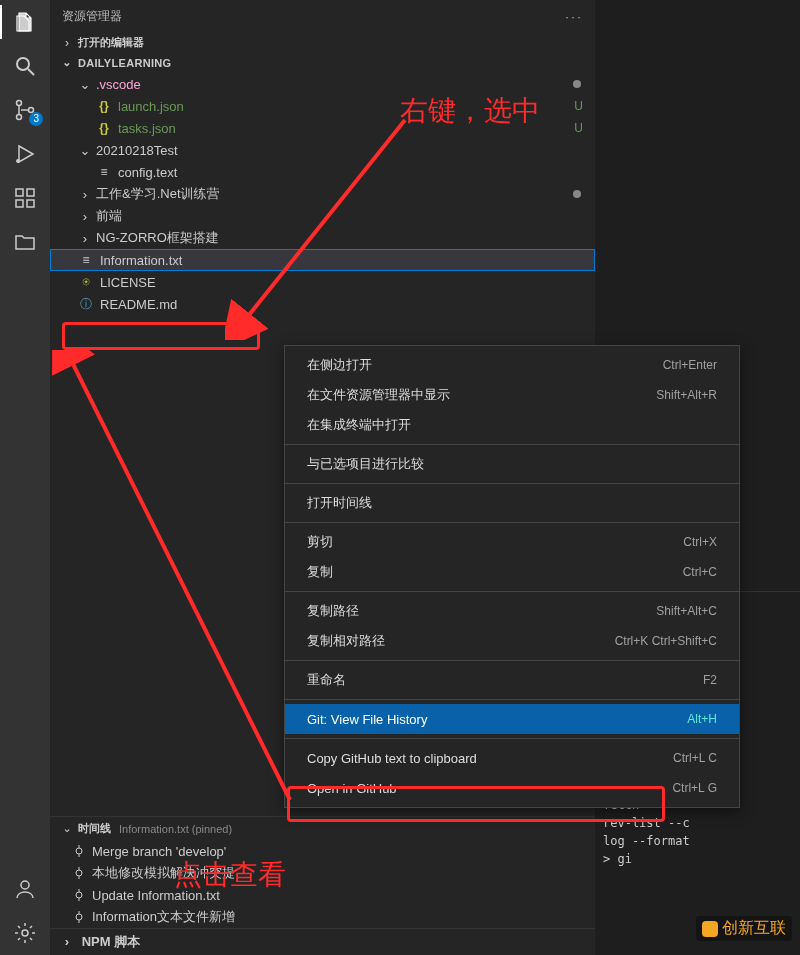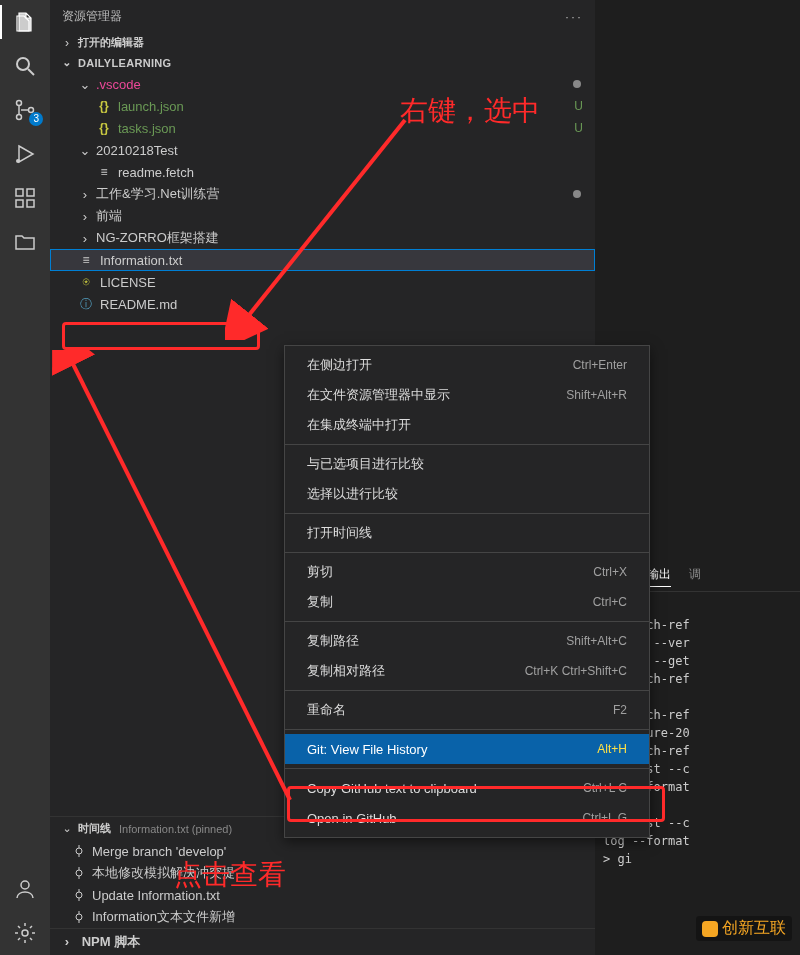--- a/index.html
+++ b/index.html
@@ -22,41 +22,41 @@
   .indent-1 { padding-left:28px; } .indent-2 { padding-left:46px; }
   .ficon { width:16px; height:16px; margin-right:6px; display:inline-flex; align-items:center; justify-content:center; font-size:12px; }
   .ficon.braces { color:#cbcb41; font-weight:bold; }
   .ficon.lines { color:#ccc; }
   .ficon.cert { color:#cbcb41; }
   .ficon.info { color:#519aba; }
   .git-status { margin-left:auto; margin-right:12px; color:#6a9955; font-size:12px; }
   .git-dot { width:8px; height:8px; border-radius:4px; background:#888; margin-left:auto; margin-right:14px; }
   .row-label {}
   .row-label.git-u { color:#6a9955; }
-  .folder-name.git-u { color:#ec4899; }
+  .folder-name.git-u { color:#f9a8d4; }
   .spacer-fill { flex:1; }
   .timeline { border-top:1px solid #333; }
   .timeline-header { display:flex; align-items:center; padding:4px 10px; font-size:11px; color:#ccc; }
   .timeline-header .title { font-weight:bold; text-transform:uppercase; }
   .timeline-header .sub { color:#888; margin-left:8px; font-size:11px; text-transform:none; }
   .timeline-row { display:flex; align-items:center; height:22px; padding-left:22px; font-size:13px; }
   .commit-dot { width:14px; display:inline-flex; justify-content:center; margin-right:6px; }
   .commit-dot svg { stroke:#ccc; fill:none; }
   .npm-section { border-top:1px solid #333; padding:4px 10px; font-size:13px; font-weight:bold; }
   .right-panel { flex:1; background:#1e1e1e; display:flex; flex-direction:column; }
   .terminal-tabs { display:flex; gap:18px; padding:6px 10px 4px; color:#888; font-size:12px; border-bottom:1px solid #333; margin-top:560px; }
   .terminal-tabs .tab { cursor:pointer; padding-bottom:3px; }
   .terminal-tabs .tab.active { color:#fff; border-bottom:1px solid #fff; }
   .terminal-body { padding:6px 8px; font-family:Consolas,monospace; font-size:12px; color:#ccc; line-height:18px; white-space:pre; overflow:hidden; }
-  .context-menu { position:absolute; left:284px; top:345px; width:366px; background:#252526; border:1px solid #454545; box-shadow:0 4px 12px rgba(0,0,0,.5); z-index:20; padding:4px 0; }
+  .context-menu { position:absolute; left:284px; top:345px; width:456px; background:#252526; border:1px solid #454545; box-shadow:0 4px 12px rgba(0,0,0,.5); z-index:20; padding:4px 0; }
   .ctx-item { display:flex; justify-content:space-between; align-items:center; padding:0 22px; height:30px; font-size:13px; color:#ddd; cursor:pointer; }
   .ctx-item.highlighted { background:#0962a9; color:#fff; }
   .ctx-sep { height:1px; background:#454545; margin:4px 0; }
   .ctx-short { color:#a0a0a0; font-size:12px; }
-  .ctx-item.highlighted .ctx-short { color:#fde047; }
+  .ctx-item.highlighted .ctx-short { color:#5eead4; }
   .annotation-red { position:absolute; color:#ff2a2a; font-size:28px; font-weight:500; z-index:30; pointer-events:none; }
   .red-box { position:absolute; border:3px solid #ff2a2a; border-radius:4px; z-index:25; pointer-events:none; }
   .arrow-svg { position:absolute; z-index:28; pointer-events:none; }
   .watermark { position:absolute; right:8px; bottom:14px; color:#f5a623; font-size:16px; display:flex; align-items:center; gap:4px; z-index:40; background:rgba(0,0,0,.3); padding:2px 6px; border-radius:3px;}
   .watermark .wm-icon { width:16px; height:16px; background:#f5a623; border-radius:4px; display:inline-block; position:relative;}
 </style>
 </head>
 <body>
 
 <div class="root">
@@ -147,21 +147,21 @@
         <span class="ficon braces">{}</span>
         <span class="row-label git-u">tasks.json</span>
         <span class="git-status">U</span>
       </div>
       <div class="tree-row indent-1">
         <span class="chev">⌄</span>
         <span>20210218Test</span>
       </div>
       <div class="tree-row indent-2">
         <span class="ficon lines">≡</span>
-        <span>readme.fetch</span>
+        <span>config.text</span>
       </div>
       <div class="tree-row indent-1">
         <span class="chev">›</span>
         <span>工作&amp;学习.Net训练营</span>
         <span class="git-dot"></span>
       </div>
       <div class="tree-row indent-1">
         <span class="chev">›</span>
         <span>前端</span>
       </div>
@@ -272,24 +272,20 @@
       <span>在文件资源管理器中显示</span>
       <span class="ctx-short">Shift+Alt+R</span>
     </div>
   <div class="ctx-item">
       <span>在集成终端中打开</span>
       <span class="ctx-short"></span>
     </div>
   <div class="ctx-sep"></div>
   <div class="ctx-item">
       <span>与已选项目进行比较</span>
-      <span class="ctx-short"></span>
-    </div>
-  <div class="ctx-item">
-      <span>选择以进行比较</span>
       <span class="ctx-short"></span>
     </div>
   <div class="ctx-sep"></div>
   <div class="ctx-item">
       <span>打开时间线</span>
       <span class="ctx-short"></span>
     </div>
   <div class="ctx-sep"></div>
   <div class="ctx-item">
       <span>剪切</span>

